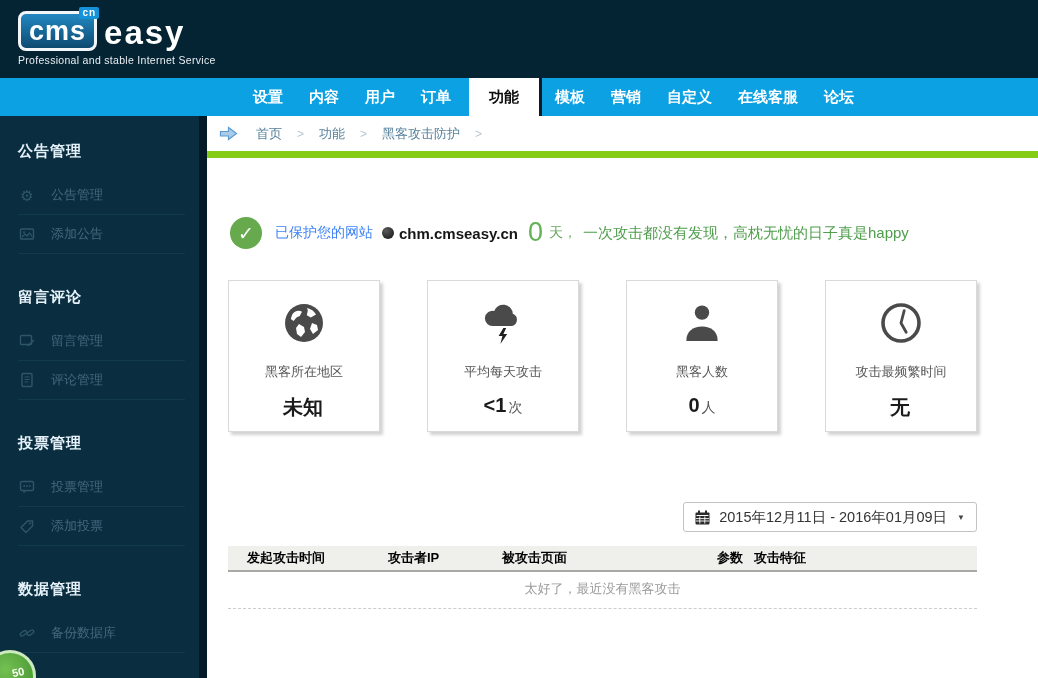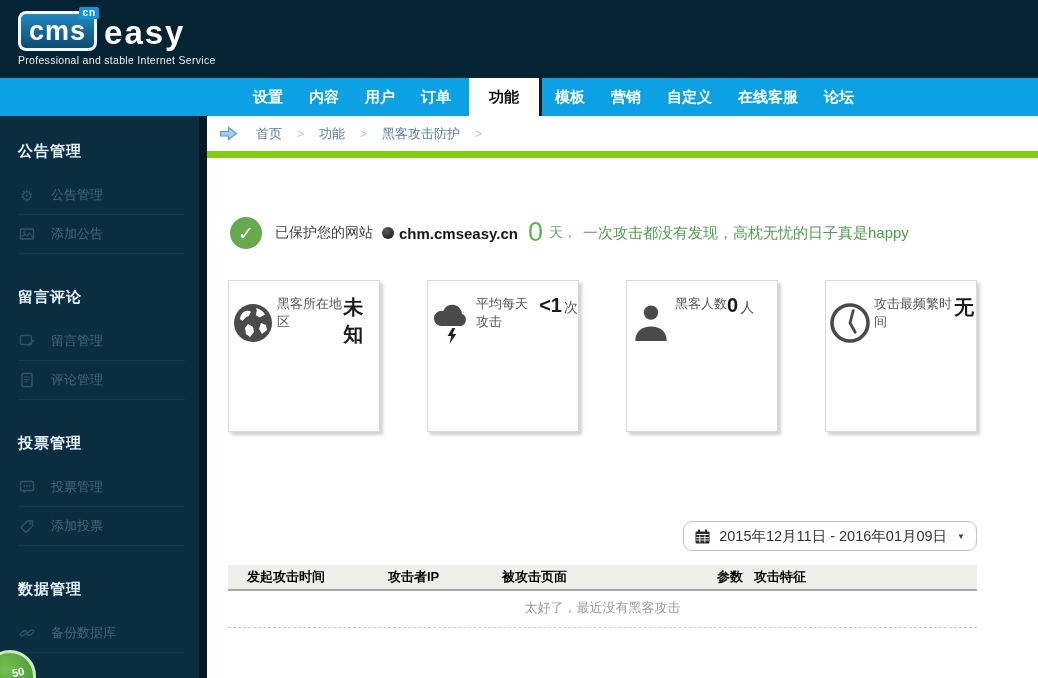--- a/index.html
+++ b/index.html
@@ -61,43 +61,43 @@
   .bc-arrow { margin-right:18px; display:inline-flex; }
   .bc-link { cursor:pointer; }
   .bc-sep { color:#b9c7cf; margin:0 15px; font-size:12px; }
 
   
   .protect-row { margin:57px 0 0 23px; display:flex; align-items:center; height:36px; }
   .check-circle {
     width:32px; height:32px; border-radius:50%; background:#67aa4d; color:#fff;
     display:flex; align-items:center; justify-content:center; font-size:19px; font-weight:bold; margin-right:13px;
   }
-  .p-prefix { color:#404040; font-size:14px; }
+  .p-prefix { color:#3b82f6; font-size:14px; }
   .favicon-dot { width:12px; height:12px; border-radius:50%; background:radial-gradient(circle at 35% 30%, #5a5a5a, #121212); margin:0 5px 0 9px; }
   .p-site { color:#171717; font-size:15px; font-weight:bold; }
   .p-days { color:#62b152; font-size:27px; margin:0 6px 0 10px; position:relative; top:-1px; }
   .p-unit { color:#6aa85e; font-size:14px; margin-right:6px; }
   .p-msg { color:#4f9e4c; font-size:15px; }
 
   
   .cards { margin:29px 0 0 21px; display:flex; gap:47px; }
   .card {
     width:152px; height:152px; background:#fff; border:1px solid #d9d9d9;
-    box-shadow:3px 3px 3px rgba(0,0,0,0.18); display:flex; flex-direction:row; align-items:flex-start;
+    box-shadow:3px 3px 3px rgba(0,0,0,0.18); display:flex; flex-direction:column; align-items:center;
   }
   .card-icon { margin-top:16px; height:52px; display:flex; align-items:center; justify-content:center; }
   .card-label { margin-top:14px; font-size:13px; color:#555; }
   .card-value { margin-top:13px; font-size:20px; font-weight:bold; color:#1a1a1a; display:flex; align-items:baseline; }
   .card-value .unit { font-size:14px; font-weight:normal; color:#555; margin-left:2px; }
 
   
   .date-row { margin-top:70px; display:flex; justify-content:flex-end; padding-right:61px; }
   .date-btn {
-    height:30px; border:1px solid #c3c3c3; border-radius:9px; background:#fff;
-    display:flex; align-items:center; padding:0 11px; font-size:14.5px; color:#333; cursor:pointer;margin-top:19px;
+    height:30px; border:1px solid #c3c3c3; border-radius:3px; background:#fff;
+    display:flex; align-items:center; padding:0 11px; font-size:14.5px; color:#333; cursor:pointer;
   }
   .date-btn .cal { margin-right:9px; display:inline-flex; }
   .date-btn .caret { font-size:8px; color:#444; margin-left:10px; }
 
   
   .attack-table { margin:14px 61px 0 21px; }
   .thead { display:flex; background:#efefec; height:26px; align-items:center; font-weight:bold; font-size:13px; color:#000000; border-bottom:2px solid #a8a8a8; }
   .th.c1 { width:160px; padding-left:19px; }
   .th.c2 { width:90px; }
   .th.c3 { width:215px;margin-left:24px; }

